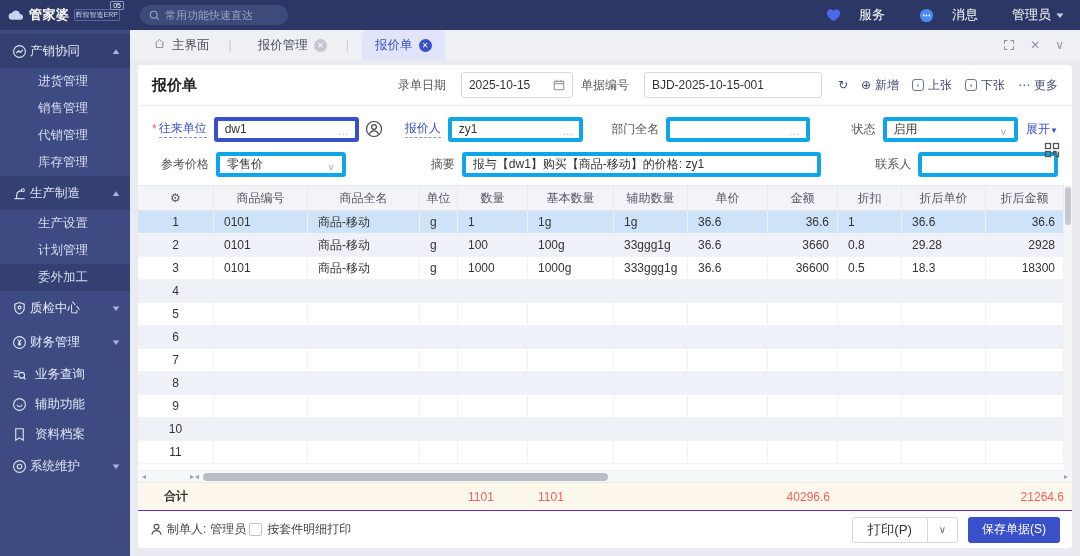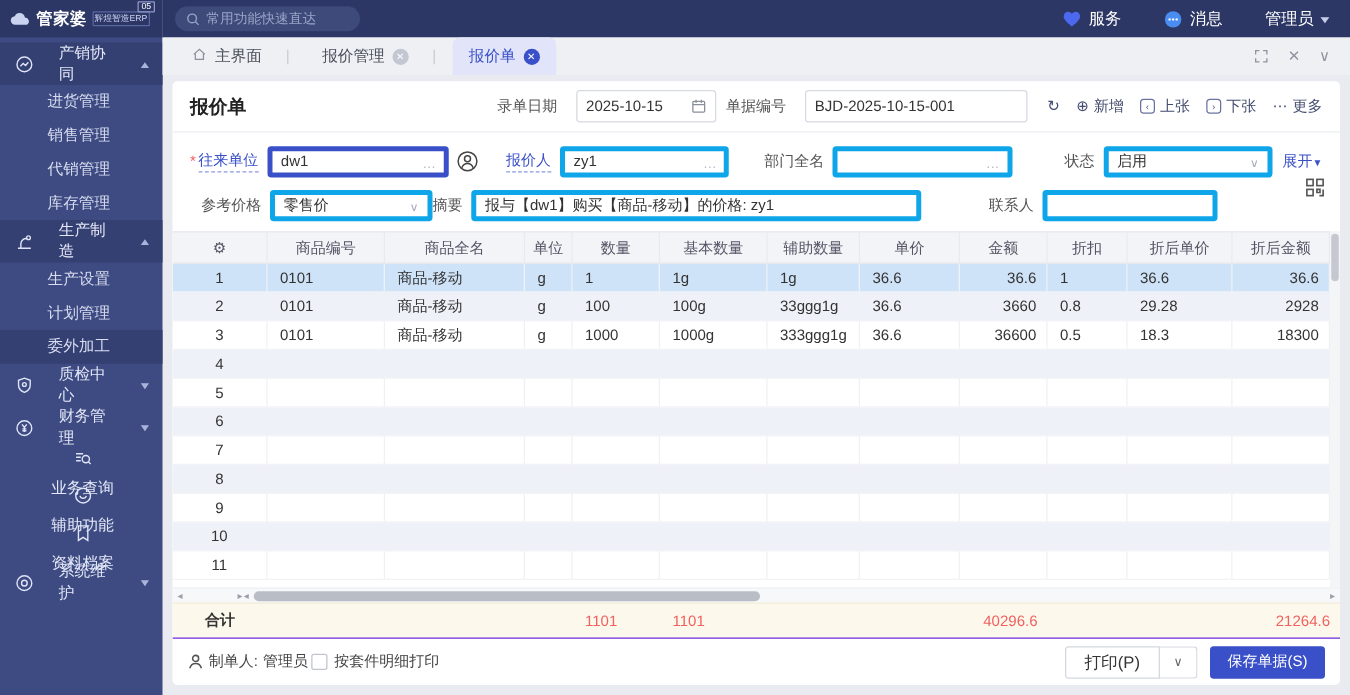--- a/index.html
+++ b/index.html
@@ -8,39 +8,39 @@
   .app { display:flex; width:1080px; height:556px; }
 
   
   .sidebar { width:130px; background:#3e4b82; color:#e3e7f7; flex:none; display:flex; flex-direction:column; }
   .logo { height:30px; background:#2c3766; display:flex; align-items:center; padding:0 8px; gap:4px; position:relative; }
   .logo-name { font-weight:bold; font-size:13px; color:#fff; letter-spacing:.5px; }
   .logo-sub { font-size:7px; color:#c9d1ef; border:1px solid #5a66a0; padding:0 1px; border-radius:1px; }
   .logo-badge { position:absolute; top:1px; right:6px; font-size:7px; color:#fff; border:1px solid #8e98c9; padding:0 2px; border-radius:1px; }
   .sb-menu { flex:1; padding-top:4px; }
   .sb-item { display:flex; align-items:center; cursor:pointer; }
-  .sb-item.group { height:34px; padding:0 10px 0 12px; gap:20px; }
-  .sb-item.item { height:30px; padding:0 10px 0 12px; gap:8px;flex-direction:column; }
+  .sb-item.group { height:34px; padding:0 10px 0 12px; gap:3px; }
+  .sb-item.item { height:30px; padding:0 10px 0 12px; gap:8px; }
   .sb-item.sub { height:27px; padding-left:38px; font-size:12px; color:#d7dcf0; }
   .sb-item.hl { background:#343f72; }
   .sb-item .sb-label { flex:1; font-size:12.5px; }
   .sb-item.sub .sb-label { flex:1; }
   .sb-caret { font-size:8px; color:#aab3da; transform:scaleX(1.4); }
   .sb-ico { width:15px; height:15px; color:#dfe4f6; flex:none; }
   .sb-ico svg { width:15px; height:15px; display:block; }
 
   
   .right-col { flex:1; display:flex; flex-direction:column; min-width:0; }
   .topbar { height:30px; background:#2c3766; display:flex; align-items:center; padding:0 16px 0 10px; gap:10px; flex:none; }
   .search-pill { width:148px; height:20px; background:#3e4a79; border-radius:10px; display:flex; align-items:center; gap:5px; padding:0 9px; }
   .search-pill svg { width:11px; height:11px; color:#9aa3c7; flex:none; }
   .search-pill input { background:transparent; border:none; outline:none; color:#cfd5ec; font-size:11px; width:100%; font-family:inherit; }
   .search-pill input::placeholder { color:#9aa3c7; }
   .top-right { margin-left:auto; display:flex; align-items:center; gap:34px; color:#fff; font-size:13px; }
-  .top-link { display:flex; align-items:center; gap:6px; cursor:pointer; }
+  .top-link { display:flex; align-items:center; gap:18px; cursor:pointer; }
   .top-link svg { width:15px; height:15px; }
   .top-user { display:flex; align-items:center; gap:5px; cursor:pointer; }
   .top-user .caret { font-size:8px; color:#c6cde8; transform:scaleX(1.5); }
 
   
   .tabbar { height:30px; background:#eef0f4; display:flex; align-items:flex-end; padding:0 16px 0 10px; flex:none; }
   .tabs { display:flex; align-items:flex-end; height:30px; }
   .tab { height:30px; display:flex; align-items:center; gap:6px; padding:0 13px; font-size:12.5px; color:#4a4f5a; cursor:pointer; }
   .tab .tab-sep { color:#c9ccd4; margin-left:13px; }
   .tab.active { background:#e2e5fa; border-radius:6px 6px 0 0; color:#3a50c8; }
@@ -370,21 +370,21 @@
             <span class="fipt select" style="width:142px">
                 <input value="启用" style="">
               </span>
             <span class="expand-link"><span>展开</span><span class="tri">▼</span></span>
           </div>
           <div class="f-row">
             <span class="flbl" style="margin-left:9px">参考价格</span>
             <span class="fipt select" style="width:130px">
                 <input value="零售价" style="">
               </span>
-            <span class="flbl" style="">摘要</span>
+            <span class="flbl" style="margin-left:85px">摘要</span>
             <span class="fipt plain" style="width:360px">
                 <input value="报与【dw1】购买【商品-移动】的价格: zy1" style="">
               </span>
             <span class="flbl" style="margin-left:54px">联系人</span>
             <span class="fipt plain" style="width:140px">
                 <input style="">
               </span>
           </div>
           <span class="qr-btn">
             <svg viewBox="0 0 16 16" fill="none" stroke="currentColor" stroke-width="1.3">

